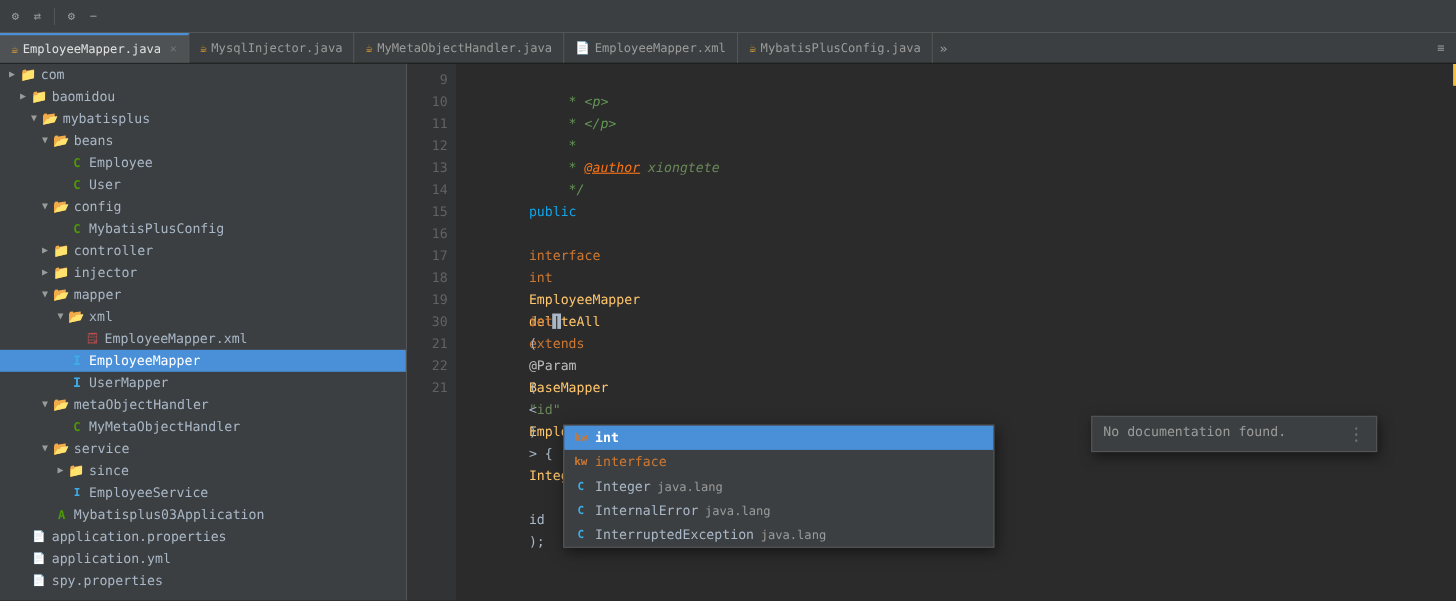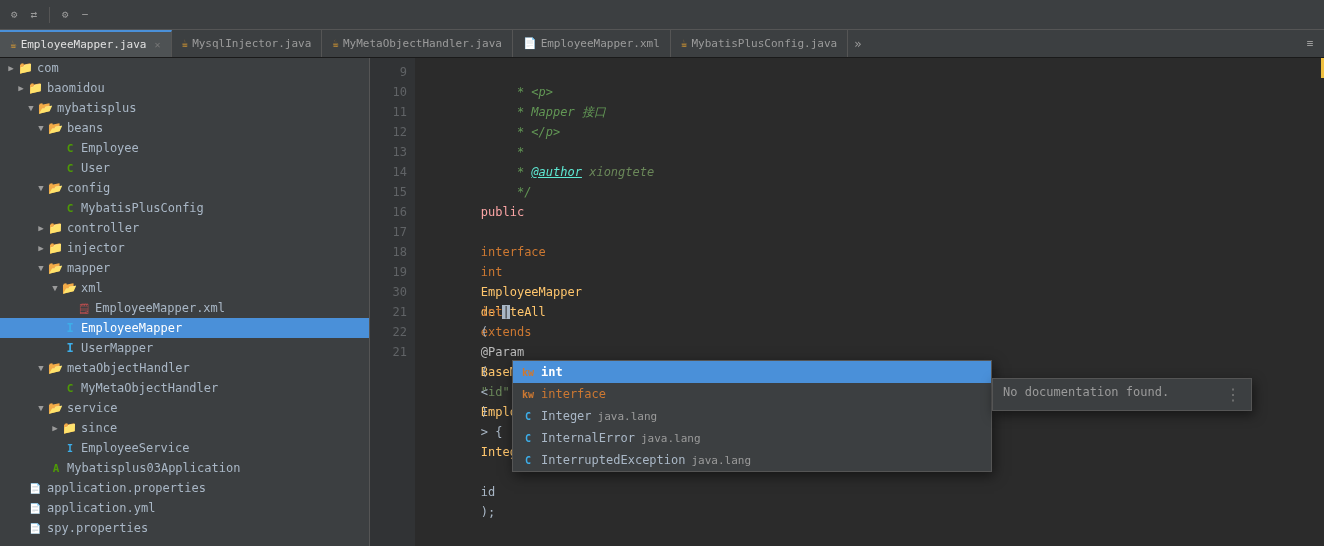--- a/index.html
+++ b/index.html
@@ -122,37 +122,37 @@
       position: relative;
     }
 
     .code-line {
       height: 20px;
       line-height: 20px;
       white-space: pre;
       font-size: 12px;
     }
 
-    .kw-public { color: #fca5a5; }
+    .kw-public { color: #0ea5e9; }
     .kw-interface { color: #cc7832; }
     .kw-extends { color: #cc7832; }
     .kw-int { color: #cc7832; }
     .class-ref { color: #ffc66d; }
     .comment { color: #629755; font-style: italic; }
     .string-val { color: #6a8759; }
     .chinese-comment { color: #629755; }
     .author-val { color: #6a8759; font-style: italic; }
     .code-caret { background: #a9b7c6; color: #2b2b2b; }
 
     
     .autocomplete {
       position: absolute;
       left: 97px;
-      top: 302px;
-      width: 480px;
+      top: 328px;
+      width: 392px;
       background: #3c3f41;
       border: 1px solid #555;
       z-index: 100;
       box-shadow: 2px 4px 12px rgba(0,0,0,0.5);
     }
     .autocomplete-item {
       display: flex;
       align-items: center;
       padding: 3px 8px;
       font-size: 12px;
@@ -431,34 +431,31 @@
       <div>22</div>
       <div>21</div>
     </div>
 
     <div class="code-content">
 
       <div class="code-line">
         <span class="comment">     * &lt;p&gt;</span>
       </div>
 
-      <div class="code-line">
-        <span class="comment">     * Mapper </span><span class="comment" style="font-style:italic; color:#629755;">接口</span>
-      </div>
 
       <div class="code-line">
         <span class="comment">     * &lt;/p&gt;</span>
       </div>
 
       <div class="code-line">
         <span class="comment">     *</span>
       </div>
 
       <div class="code-line">
-        <span class="comment">     * </span><span style="color:#5eead4; font-style:italic; text-decoration:underline;">@author</span><span class="author-val"> xiongtete</span>
+        <span class="comment">     * </span><span style="color:#f97316; font-style:italic; text-decoration:underline;">@author</span><span class="author-val"> xiongtete</span>
       </div>
 
 
       <div class="code-line">
         <span class="comment">     */</span>
       </div>
 
       <div class="code-line">
         <span class="kw-public">public</span>
         <span> </span>

